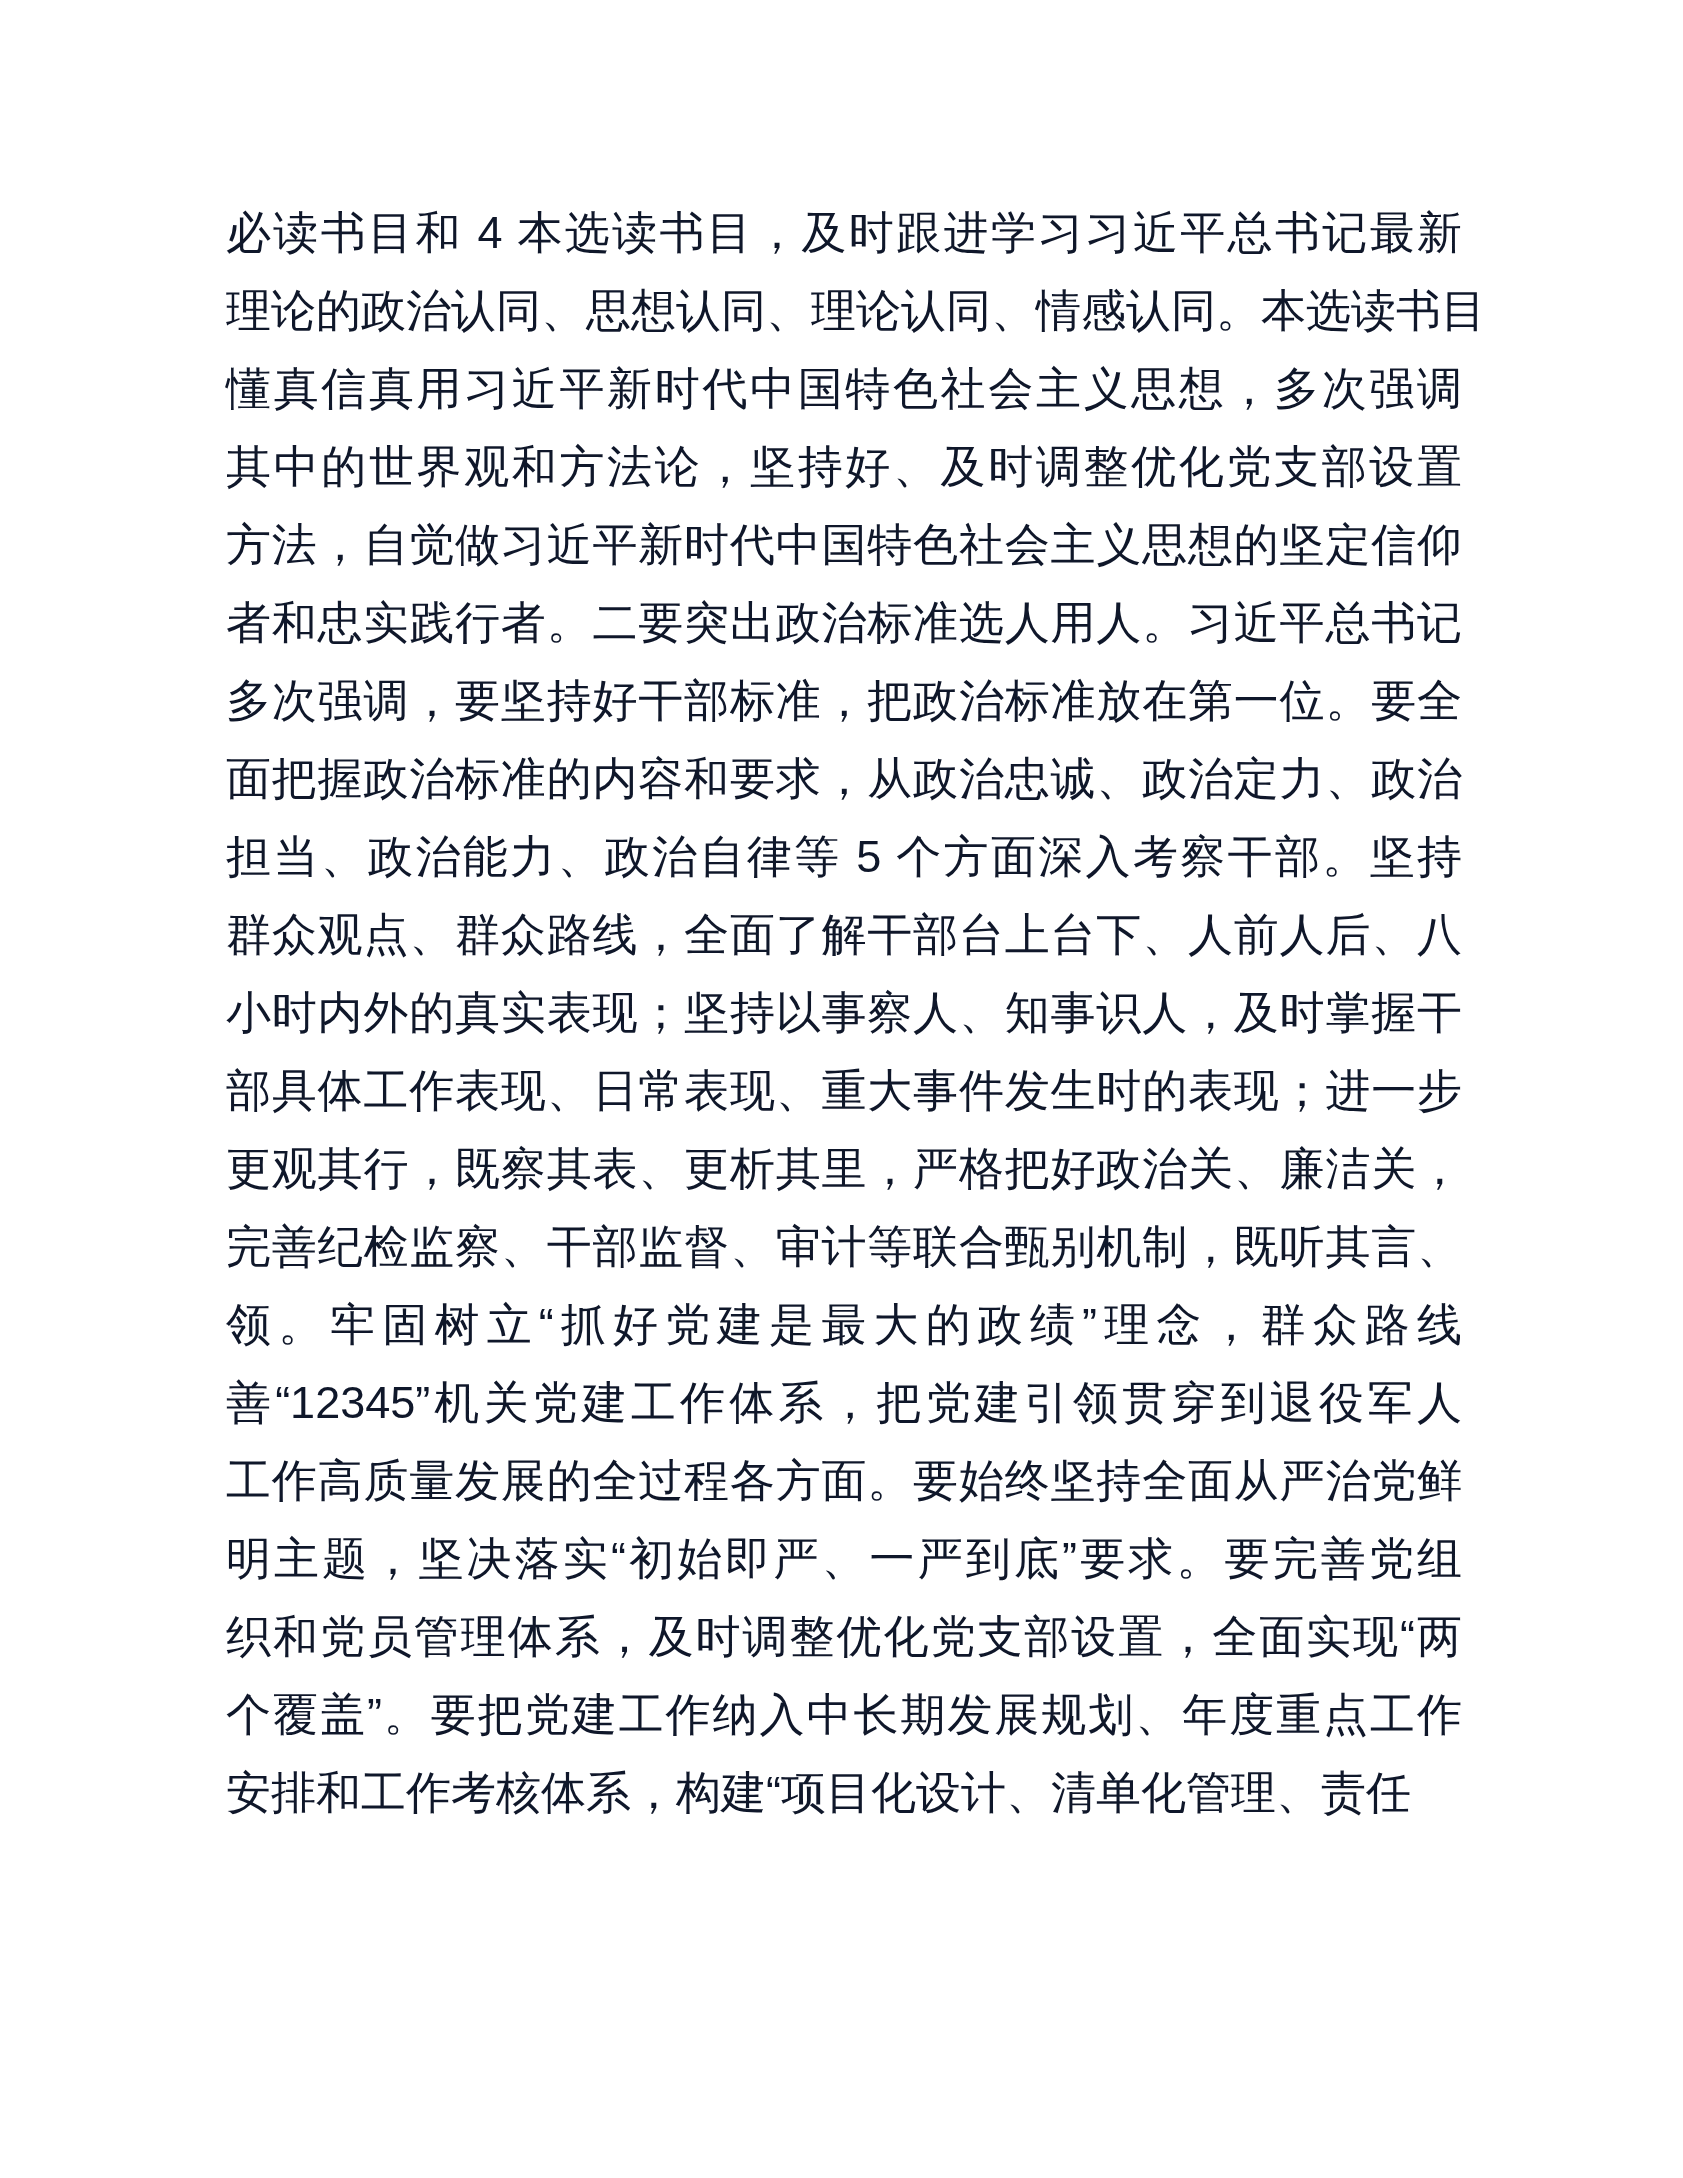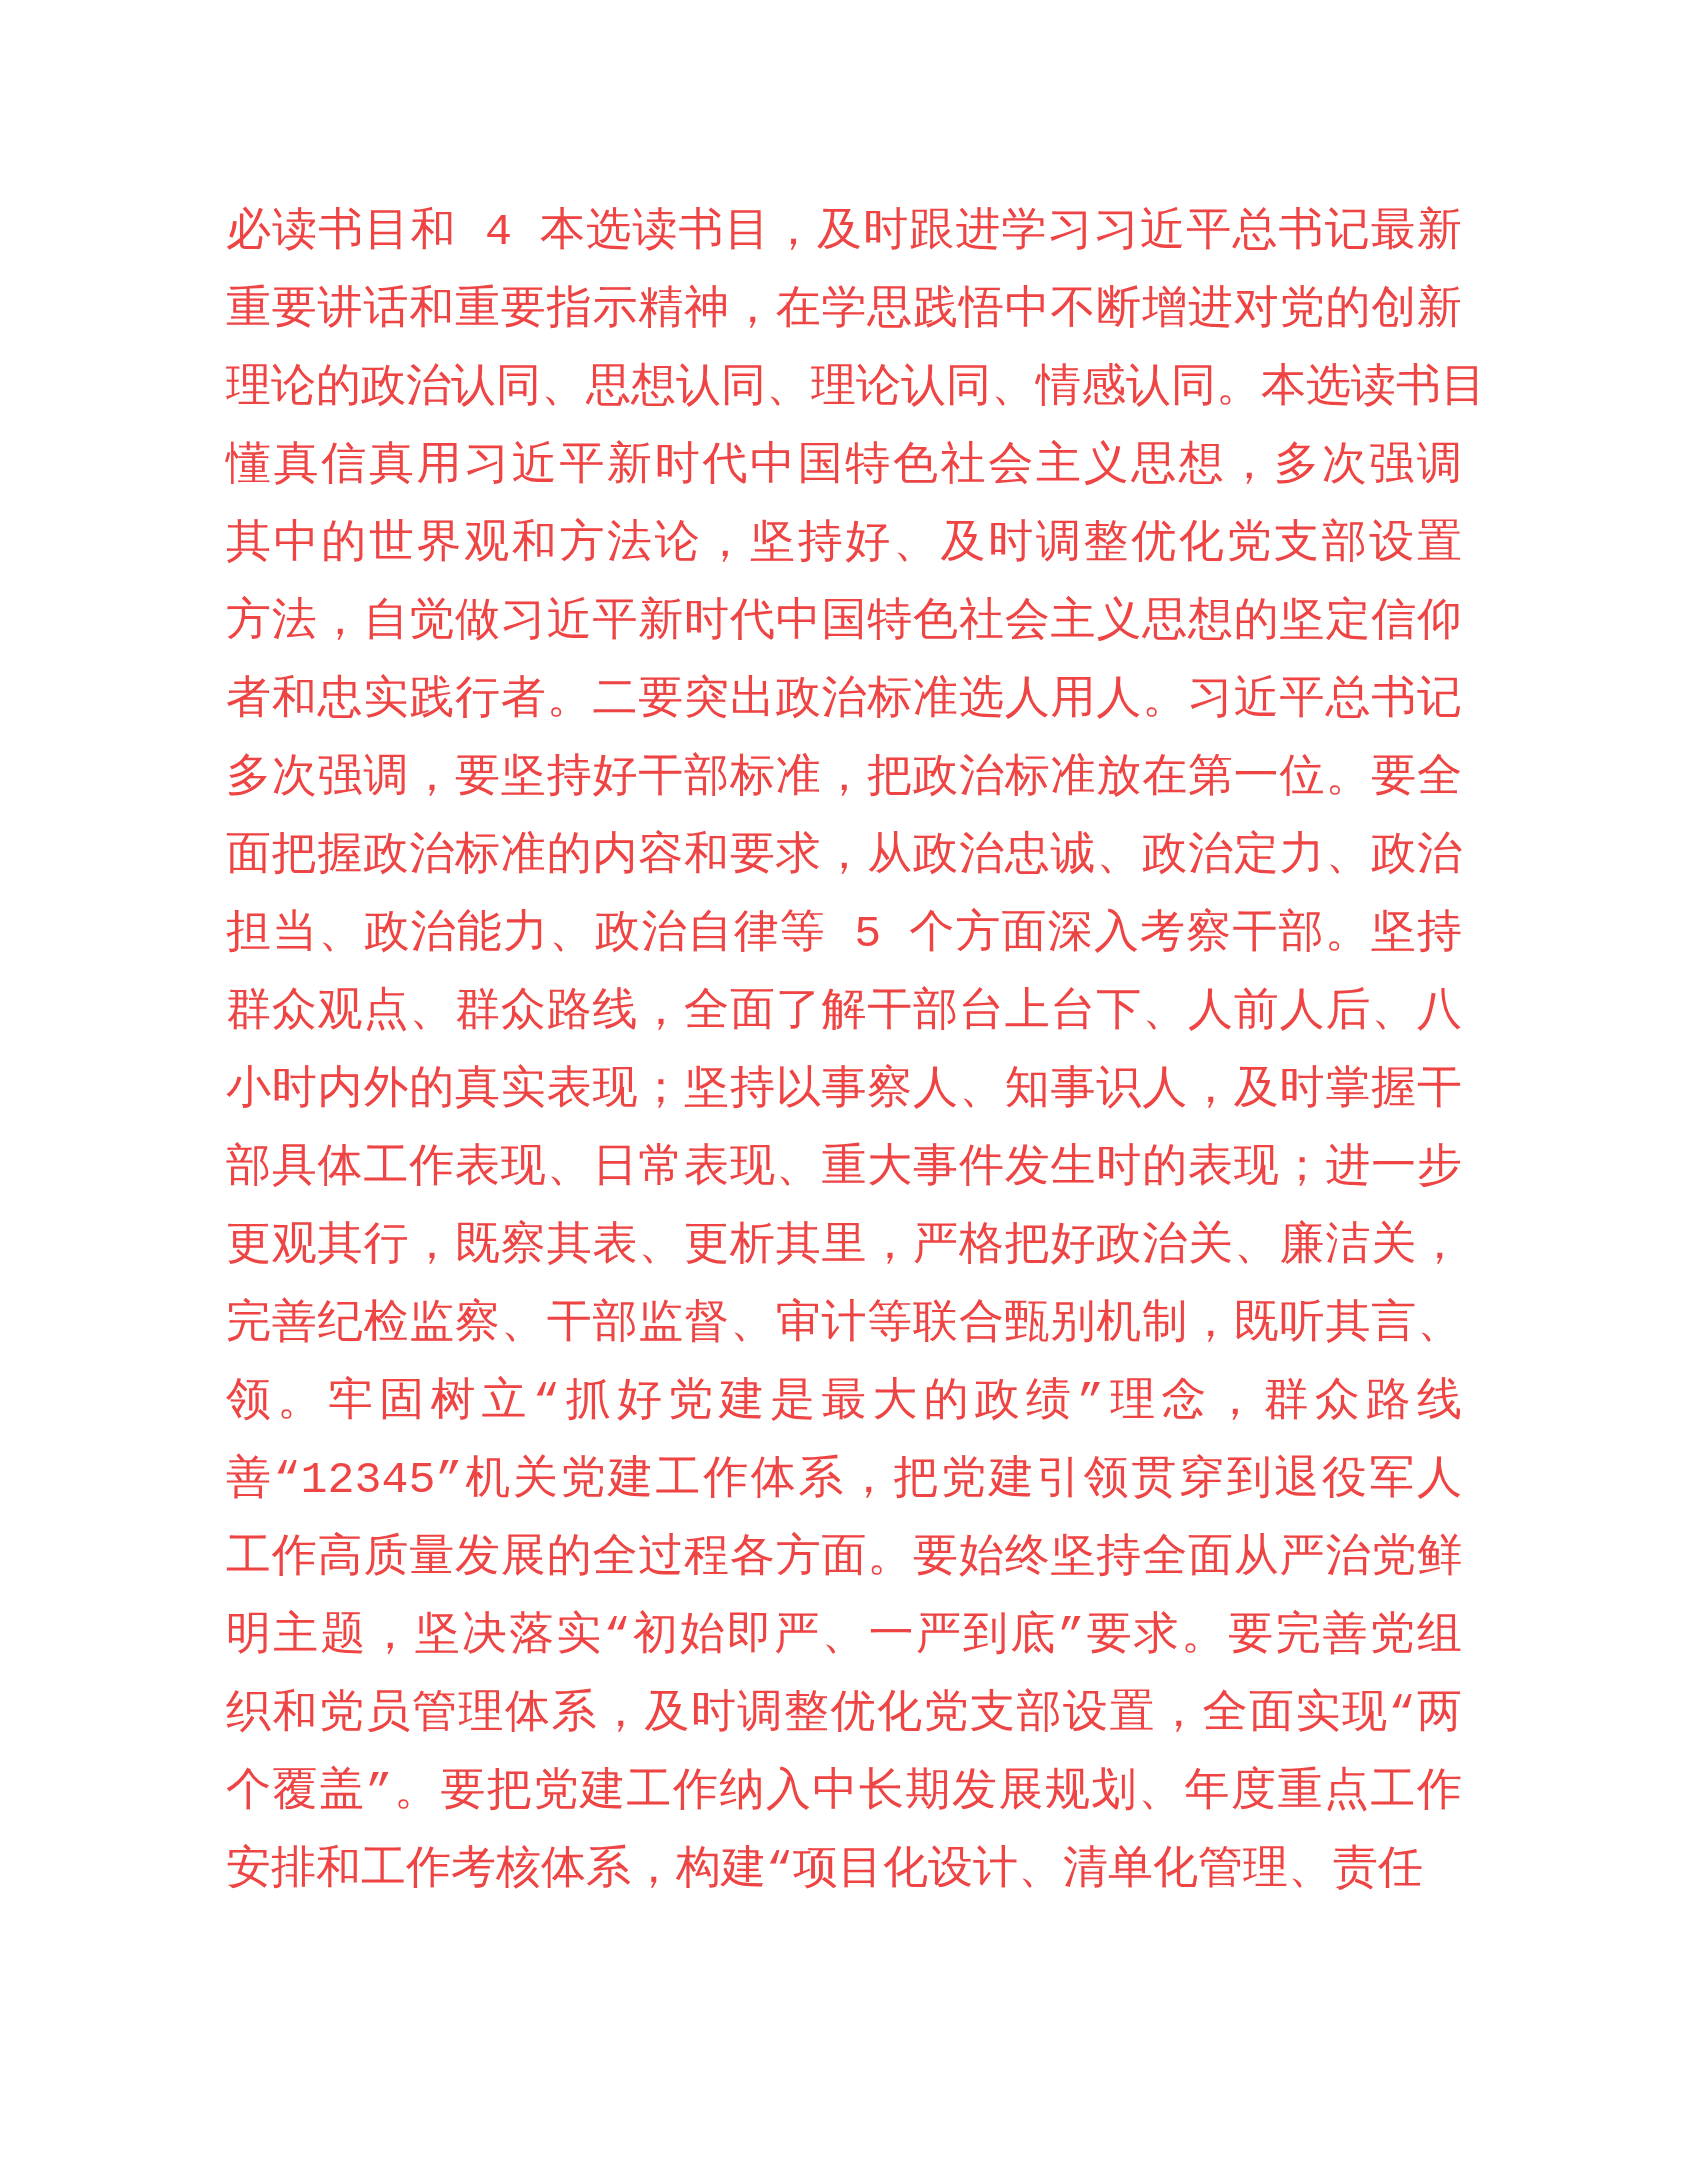--- a/index.html
+++ b/index.html
@@ -16,44 +16,43 @@
     overflow: hidden;
     box-sizing: border-box;
   }
   .body-block {
     position: absolute;
     left: 226px;
     top: 194px;
     width: 1236px;
   }
   .doc-line {
-    font-family: Liberation Mono, monospace;
+    font-family: Liberation Sans, sans-serif;
     font-size: 45px;
     line-height: 78px;
-    color: #ef4444;
+    color: #0f172a;
     letter-spacing: 0px;
     white-space: pre;
     text-align: justify;
     text-align-last: justify;
     font-weight: 400;
     -webkit-font-smoothing: antialiased;
   }
   
   .doc-line.ragged {
     text-align: left;
     text-align-last: left;
   }
 </style>
 </head>
 <body>
 
 <div class="page">
   <div class="body-block">
     <div class="doc-line">必读书目和 4 本选读书目，及时跟进学习习近平总书记最新</div>
-    <div class="doc-line">重要讲话和重要指示精神，在学思践悟中不断增进对党的创新</div>
     <div class="doc-line">理论的政治认同、思想认同、理论认同、情感认同。本选读书目</div>
     <div class="doc-line">懂真信真用习近平新时代中国特色社会主义思想，多次强调</div>
     <div class="doc-line">其中的世界观和方法论，坚持好、及时调整优化党支部设置</div>
     <div class="doc-line">方法，自觉做习近平新时代中国特色社会主义思想的坚定信仰</div>
     <div class="doc-line">者和忠实践行者。二要突出政治标准选人用人。习近平总书记</div>
     <div class="doc-line">多次强调，要坚持好干部标准，把政治标准放在第一位。要全</div>
     <div class="doc-line">面把握政治标准的内容和要求，从政治忠诚、政治定力、政治</div>
     <div class="doc-line">担当、政治能力、政治自律等 5 个方面深入考察干部。坚持</div>
     <div class="doc-line">群众观点、群众路线，全面了解干部台上台下、人前人后、八</div>
     <div class="doc-line">小时内外的真实表现；坚持以事察人、知事识人，及时掌握干</div>

